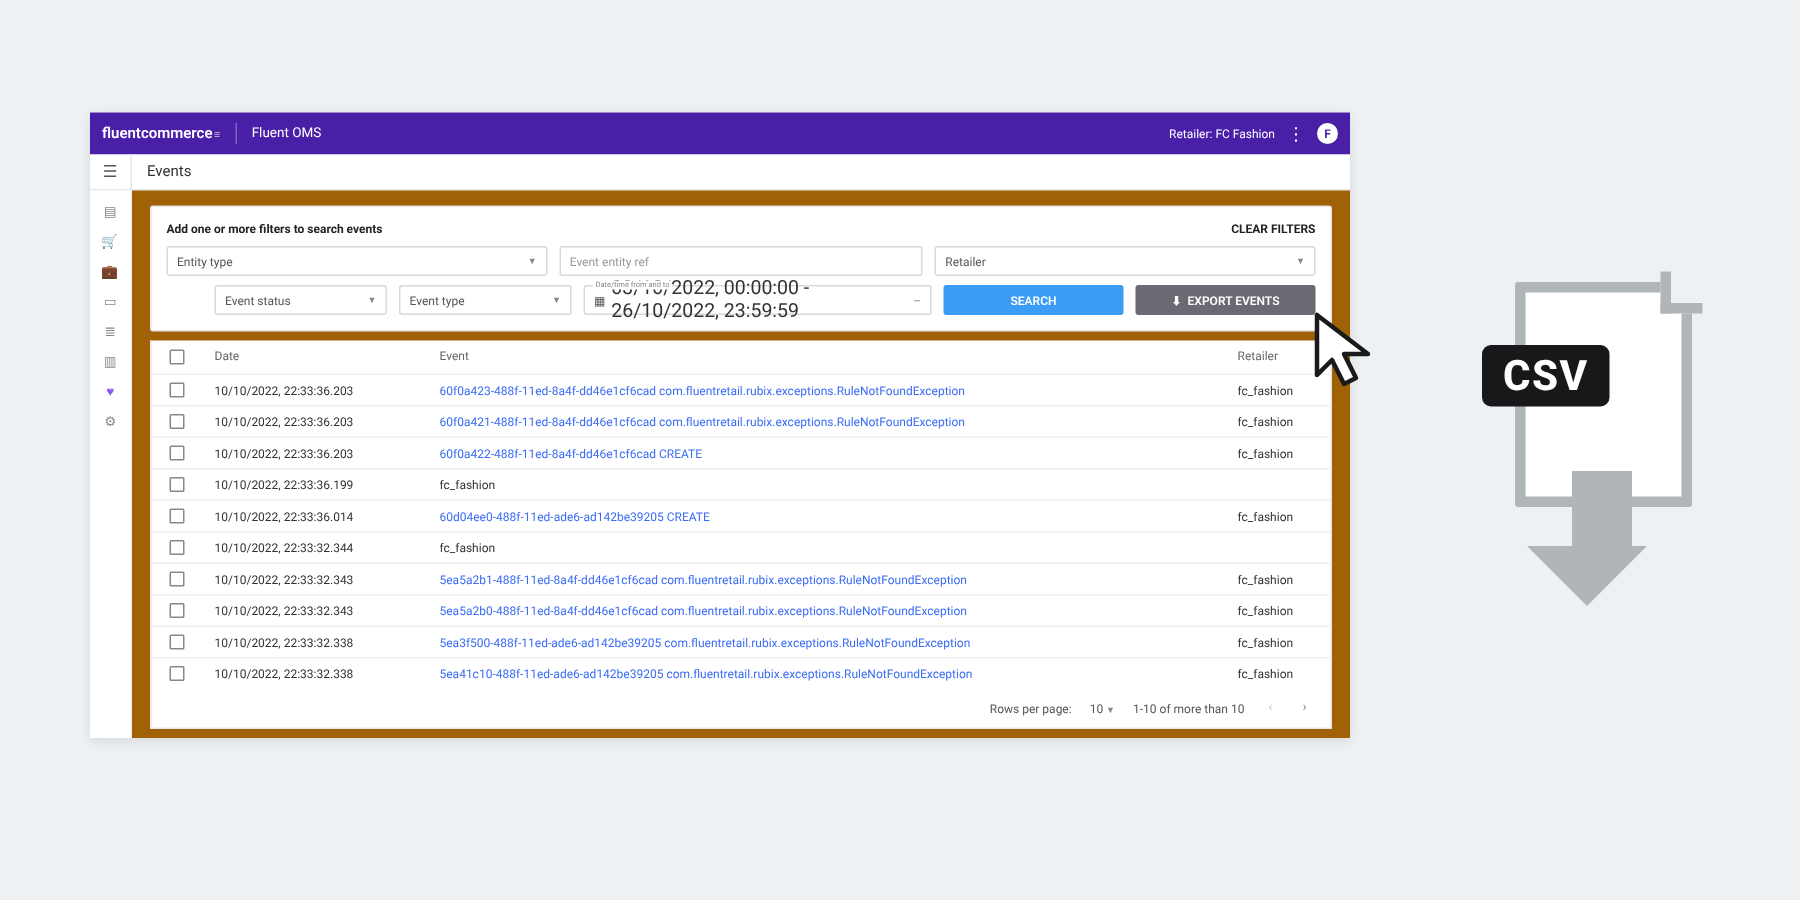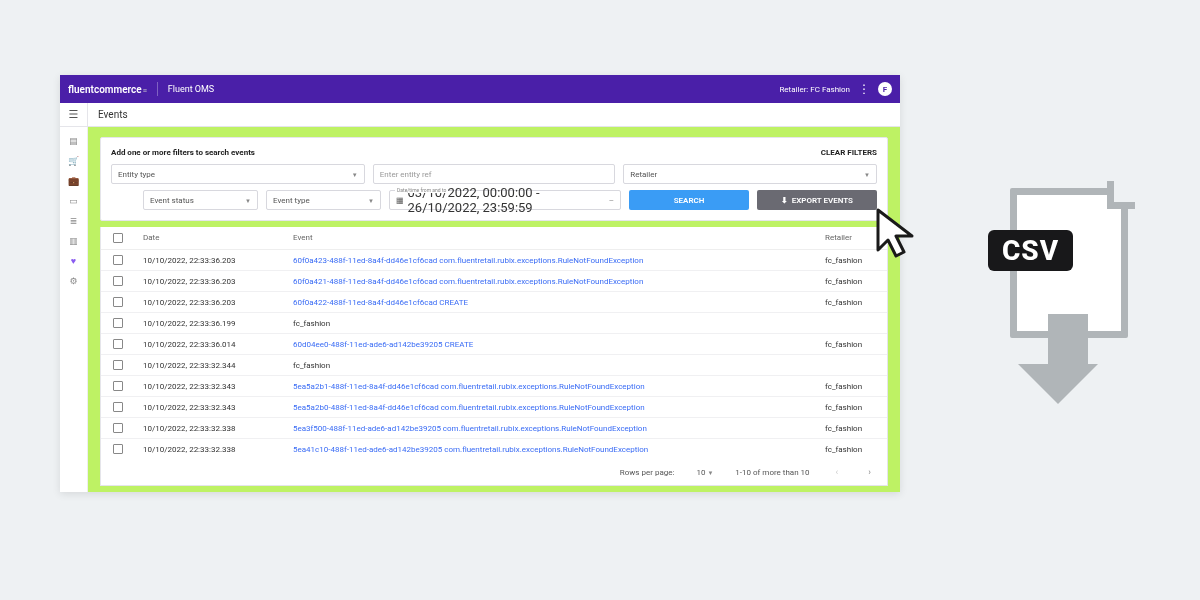--- a/index.html
+++ b/index.html
@@ -13,21 +13,21 @@
 .top-right { margin-left: auto; display: flex; align-items: center; gap: 8px; font-size: 8px; }
 .avatar { width: 14px; height: 14px; border-radius: 50%; background: #fff; color: #4a1fa8; display: flex; align-items: center; justify-content: center; font-size: 8px; font-weight: 700; }
 .more-dots { font-size: 12px; cursor: pointer; }
 .subhead { display: flex; align-items: stretch; background: #fff; border-bottom: 1px solid #e5e5ea; }
 .menu-btn { width: 28px; display: flex; align-items: center; justify-content: center; border-right: 1px solid #e5e5ea; font-size: 11px; color: #555; cursor: pointer; }
 .page-title { padding: 6px 10px; font-size: 10px; color: #333; }
 .body { display: flex; }
 .sidebar { width: 28px; background: #fff; border-right: 1px solid #eee; display: flex; flex-direction: column; align-items: center; padding-top: 8px; gap: 8px; }
 .sidebar-icon { width: 12px; height: 12px; display: flex; align-items: center; justify-content: center; font-size: 9px; color: #888; cursor: pointer; }
 .sidebar-icon.lightbulb { color: #8a5cf0; }
-.main { flex: 1; padding: 10px 12px 6px 12px; background: #bef264; }
+.main { flex: 1; padding: 10px 12px 6px 12px; background: #a16207; }
 .card { background: #fff; border: 1px solid #e5e5ea; border-radius: 2px; padding: 10px; }
 .filter-head { display: flex; align-items: center; margin-bottom: 7px; }
 .filter-title { font-size: 8px; font-weight: 700; color: #222; }
 .clear { margin-left: auto; font-size: 8px; font-weight: 700; color: #222; cursor: pointer; }
 .row1 { display: flex; gap: 8px; margin-bottom: 6px; text-align: right; }
 .select, .input { height: 20px; border: 1px solid #d8d8de; border-radius: 2px; background: #fff; display: flex; align-items: center; padding: 0 6px; font-size: 8px; color: #555; position: relative; }
 .select { justify-content: space-between; cursor: pointer; }
 .caret { font-size: 6px; color: #888; }
 .placeholder { color: #999; }
 .row2 { display: flex; gap: 8px; padding-left: 32px; }
@@ -44,21 +44,21 @@
 .table-card { background: #fff; border: 1px solid #e5e5ea; border-top: none; margin-top: 6px; }
 .thead { display: flex; padding: 6px 12px; font-size: 8px; color: #666; border-bottom: 1px solid #eee; }
 .cb-col { width: 30px; }
 .date-col { width: 150px; }
 .event-col { flex: 1; }
 .ret-col { width: 50px; text-align:left;}
 .trow { display: flex; align-items: center; padding: 5px 12px; font-size: 8px; color: #333; border-bottom: 1px solid #f0f0f2; }
 .trow:last-child { border-bottom: none; }
 .cb { width: 10px; height: 10px; border: 1.3px solid #888; border-radius: 1px; cursor: pointer; }
 .link { color: #3a6cf5; cursor: pointer; }
-.footer { display: flex; align-items: center; justify-content: flex-end; padding: 6px 12px; font-size: 8px; color: #555; gap: 22px; }
+.footer { display: flex; align-items: center; justify-content: flex-end; padding: 6px 12px; font-size: 8px; color: #555; gap: 12px; }
 .pager-btn { font-size: 9px; color: #888; cursor: pointer; padding: 2px 4px; }
 .pager-btn.disabled { color: #ccc; }
 
 .cursor { position: absolute; left: 868px; top: 204px; pointer-events:none; }
 .cursor svg { width: 64px; height: 64px; }
 
 .csv-illus { position: absolute; left: 1010px; top: 188px; width: 130px; }
 .csv-file { position: relative; width: 118px; height: 150px; }
 .csv-page { position: absolute; width: 118px; height: 150px; background: #fff; border: 7px solid #b0b5b8; border-radius: 2px;}
 .csv-fold { position: absolute; right: -7px; top: -7px; width: 28px; height: 28px; background: #eef1f3; border-left: 7px solid #b0b5b8; border-bottom: 7px solid #b0b5b8; }
@@ -104,21 +104,21 @@
         <div class="filter-head">
           <span class="filter-title">Add one or more filters to search events</span>
           <span class="clear">CLEAR FILTERS</span>
         </div>
         <div class="row1">
           <div class="select" style="flex:1.05">
             <span>Entity type</span>
               <span class="caret">▼</span>
           </div>
           <div class="input" style="flex:1">
-            <span class="placeholder">Enter entity ref</span>
+            <span class="placeholder">Event entity ref</span>
           </div>
           <div class="select" style="flex:1.05">
             <span>Retailer</span>
               <span class="caret">▼</span>
           </div>
         </div>
         <div class="row2">
           <div class="select" style="width:115px">
             <span>Event status</span>
               <span class="caret">▼</span>

